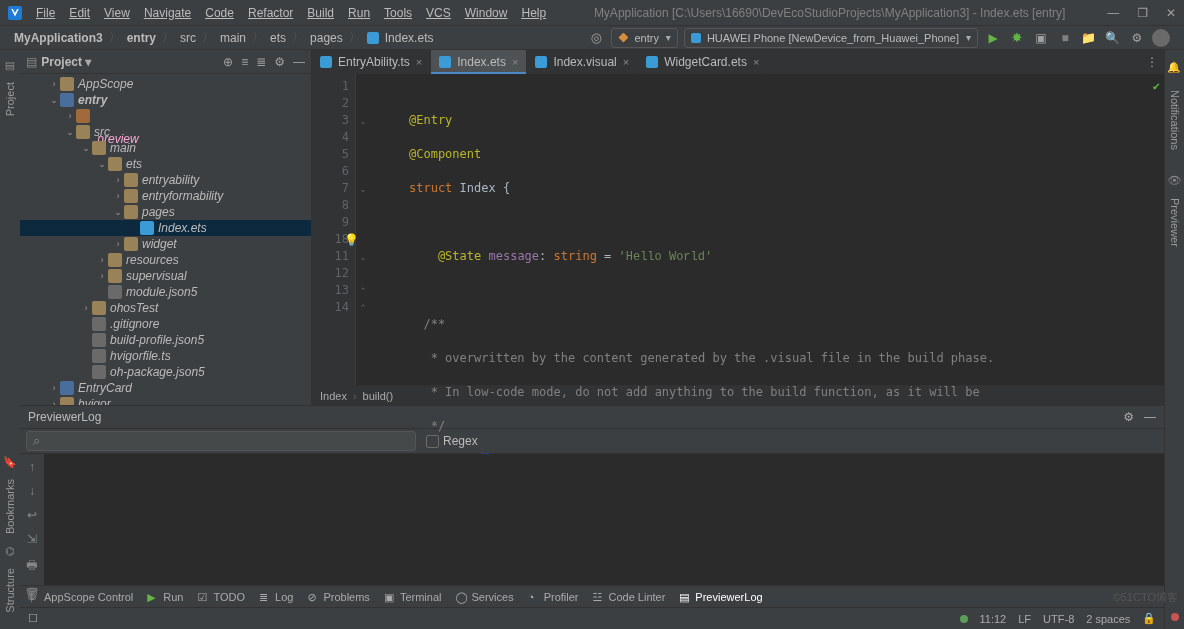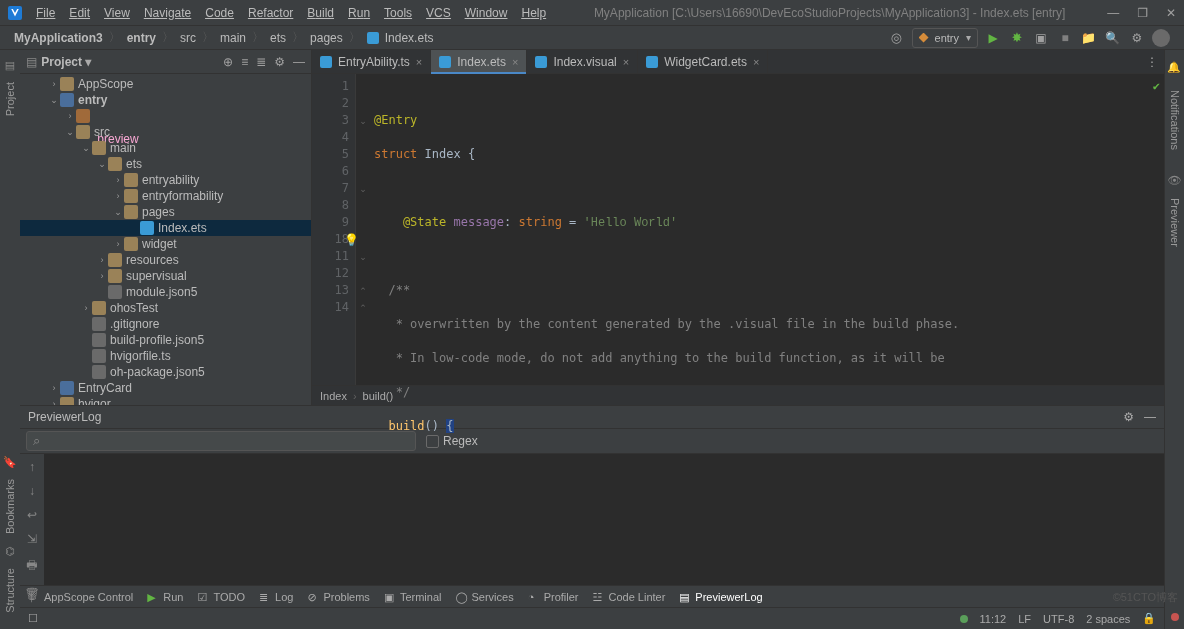--- a/index.html
+++ b/index.html
@@ -83,41 +83,41 @@
 
   .tree{flex:1;overflow:auto;font-size:12px;padding-top:2px;}
   .node{display:flex;align-items:center;height:16px;padding-right:4px;white-space:nowrap;cursor:pointer;}
   .node .arr{width:12px;text-align:center;color:#9a9a9a;font-size:9px;}
   .node .ic{width:14px;height:14px;margin-right:4px;display:inline-flex;align-items:center;justify-content:center;}
   .ic.folder{background:linear-gradient(#9a8258,#9a8258);border-radius:2px;}
   .ic.mod{background:#4a6e9b;border-radius:2px;}
   .ic.file{background:#6a6a6a;border-radius:2px;}
   .ic.ets{background:#3a9bd6;border-radius:2px;}
   .node.sel{background:var(--sel-row);}
-  .node .txt{color:var(--fg);}
+  .node .txt{color:var(--fg);font-style:italic;}
   .node.bold .txt{font-weight:bold;}
   .node.orange .txt{color:#f9a8d4;margin-top:45px;}
 
   
   .editor-col{flex:1;display:flex;flex-direction:column;min-width:0;background:var(--bg-editor);}
   .tabs{height:24px;display:flex;align-items:stretch;background:var(--bg-darker);border-bottom:1px solid var(--border);}
   .tab{display:flex;align-items:center;padding:0 8px;gap:6px;color:#bbb;border-right:1px solid var(--border);cursor:pointer;font-size:12px;position:relative;}
   .tab.active{background:var(--tab-sel);}
   .tab.active::after{content:"";position:absolute;left:0;right:0;bottom:-1px;height:2px;background:var(--tab-underline);}
   .tab .ti{width:12px;height:12px;background:#3a9bd6;border-radius:2px;}
   .tab .close{color:#888;font-size:11px;}
   .tabs .more{margin-left:auto;padding:0 6px;color:#aaa;display:flex;align-items:center;}
 
   .editor-wrap{flex:1;display:flex;position:relative;min-height:0;}
   .gutter{width:44px;background:var(--bg-darker);color:var(--gutter-fg);text-align:right;padding:4px 6px 0 0;font:12px/17px "Consolas",monospace;user-select:none;border-right:1px solid #3a3a3a;}
   .gutter div{height:17px;}
   .foldcol{width:14px;background:var(--bg-editor);padding-top:4px;}
   .foldcol div{height:17px;display:flex;align-items:center;justify-content:center;color:#606060;font-size:9px;}
   .code{flex:1;padding:4px 0 0 4px;font:12px/17px "Consolas",monospace;white-space:pre;color:#a9b7c6;position:relative;}
-  .code .ln{height:17px;}
+  .code .ln{height:17px;margin-left:35px;}
   .kw{color:var(--orange);}
   .deco{color:#bbb529;}
   .type{color:#a9b7c6;}
   .name{color:#ffc66d;}
   .str{color:var(--green);font-family:Liberation Mono, monospace;}
   .cmt{color:#808080;}
   .prop{color:var(--purple);}
   .checks{position:absolute;right:4px;top:4px;color:#62b543;font-size:12px;}
   .bulb{position:absolute;left:-12px;color:#f0a732;font-size:12px;}
 
@@ -190,20 +190,23 @@
       <span class="sep">〉</span>
     <span class="crumb">pages</span>
       <span class="sep">〉</span>
     <span style="display:inline-block;width:12px;height:12px;background:#3a9bd6;border-radius:2px;vertical-align:middle;margin-right:4px"></span>
     <span class="crumb">Index.ets</span>
   </div>
   <div class="right">
     <span class="iconbtn eye">◎</span>
     <div class="combo run">
         <span>entry</span>
+      </div>
+    <div class="combo dev">
+        <span>HUAWEI Phone [NewDevice_from_Huawei_Phone]</span>
       </div>
     <span class="iconbtn playicon">▶</span>
     <span class="iconbtn bugicon">✸</span>
     <span class="iconbtn">▣</span>
     <span class="iconbtn" style="color:#808080">■</span>
     <span class="iconbtn" style="color:#4a88c7">📁</span>
     <span class="iconbtn">🔍</span>
     <span class="iconbtn">⚙</span>
     <span class="avatar"></span>
   </div>
@@ -401,20 +404,21 @@
                 <span class="bulb">💡</span>
               </div>
               <div>⌄</div>
               <div></div>
               <div>⌃</div>
               <div>⌃</div>
           </div>
           <div class="code">
             <span class="checks">✔</span>
 <div class="ln"><span class="deco">@Entry</span></div>
+<div class="ln"><span class="deco">@Component</span></div>
 <div class="ln"><span class="kw">struct </span><span class="type">Index </span><span>{</span></div>
 <div class="ln"></div>
 <div class="ln"><span class="deco">    @State </span><span class="prop">message</span><span>: </span><span class="kw">string</span><span> = </span><span class="str">'Hello World'</span></div>
 <div class="ln"></div>
 <div class="ln"><span class="cmt">  /**</span></div>
 <div class="ln"><span class="cmt">   * overwritten by the content generated by the .visual file in the build phase.</span></div>
 <div class="ln"><span class="cmt">   * In low-code mode, do not add anything to the build function, as it will be</span></div>
 <div class="ln"><span class="cmt">   */</span></div>
 <div class="ln"><span class="name">  build</span><span>() </span><span style="background:#214283">{</span></div>
 <div class="ln"></div>

